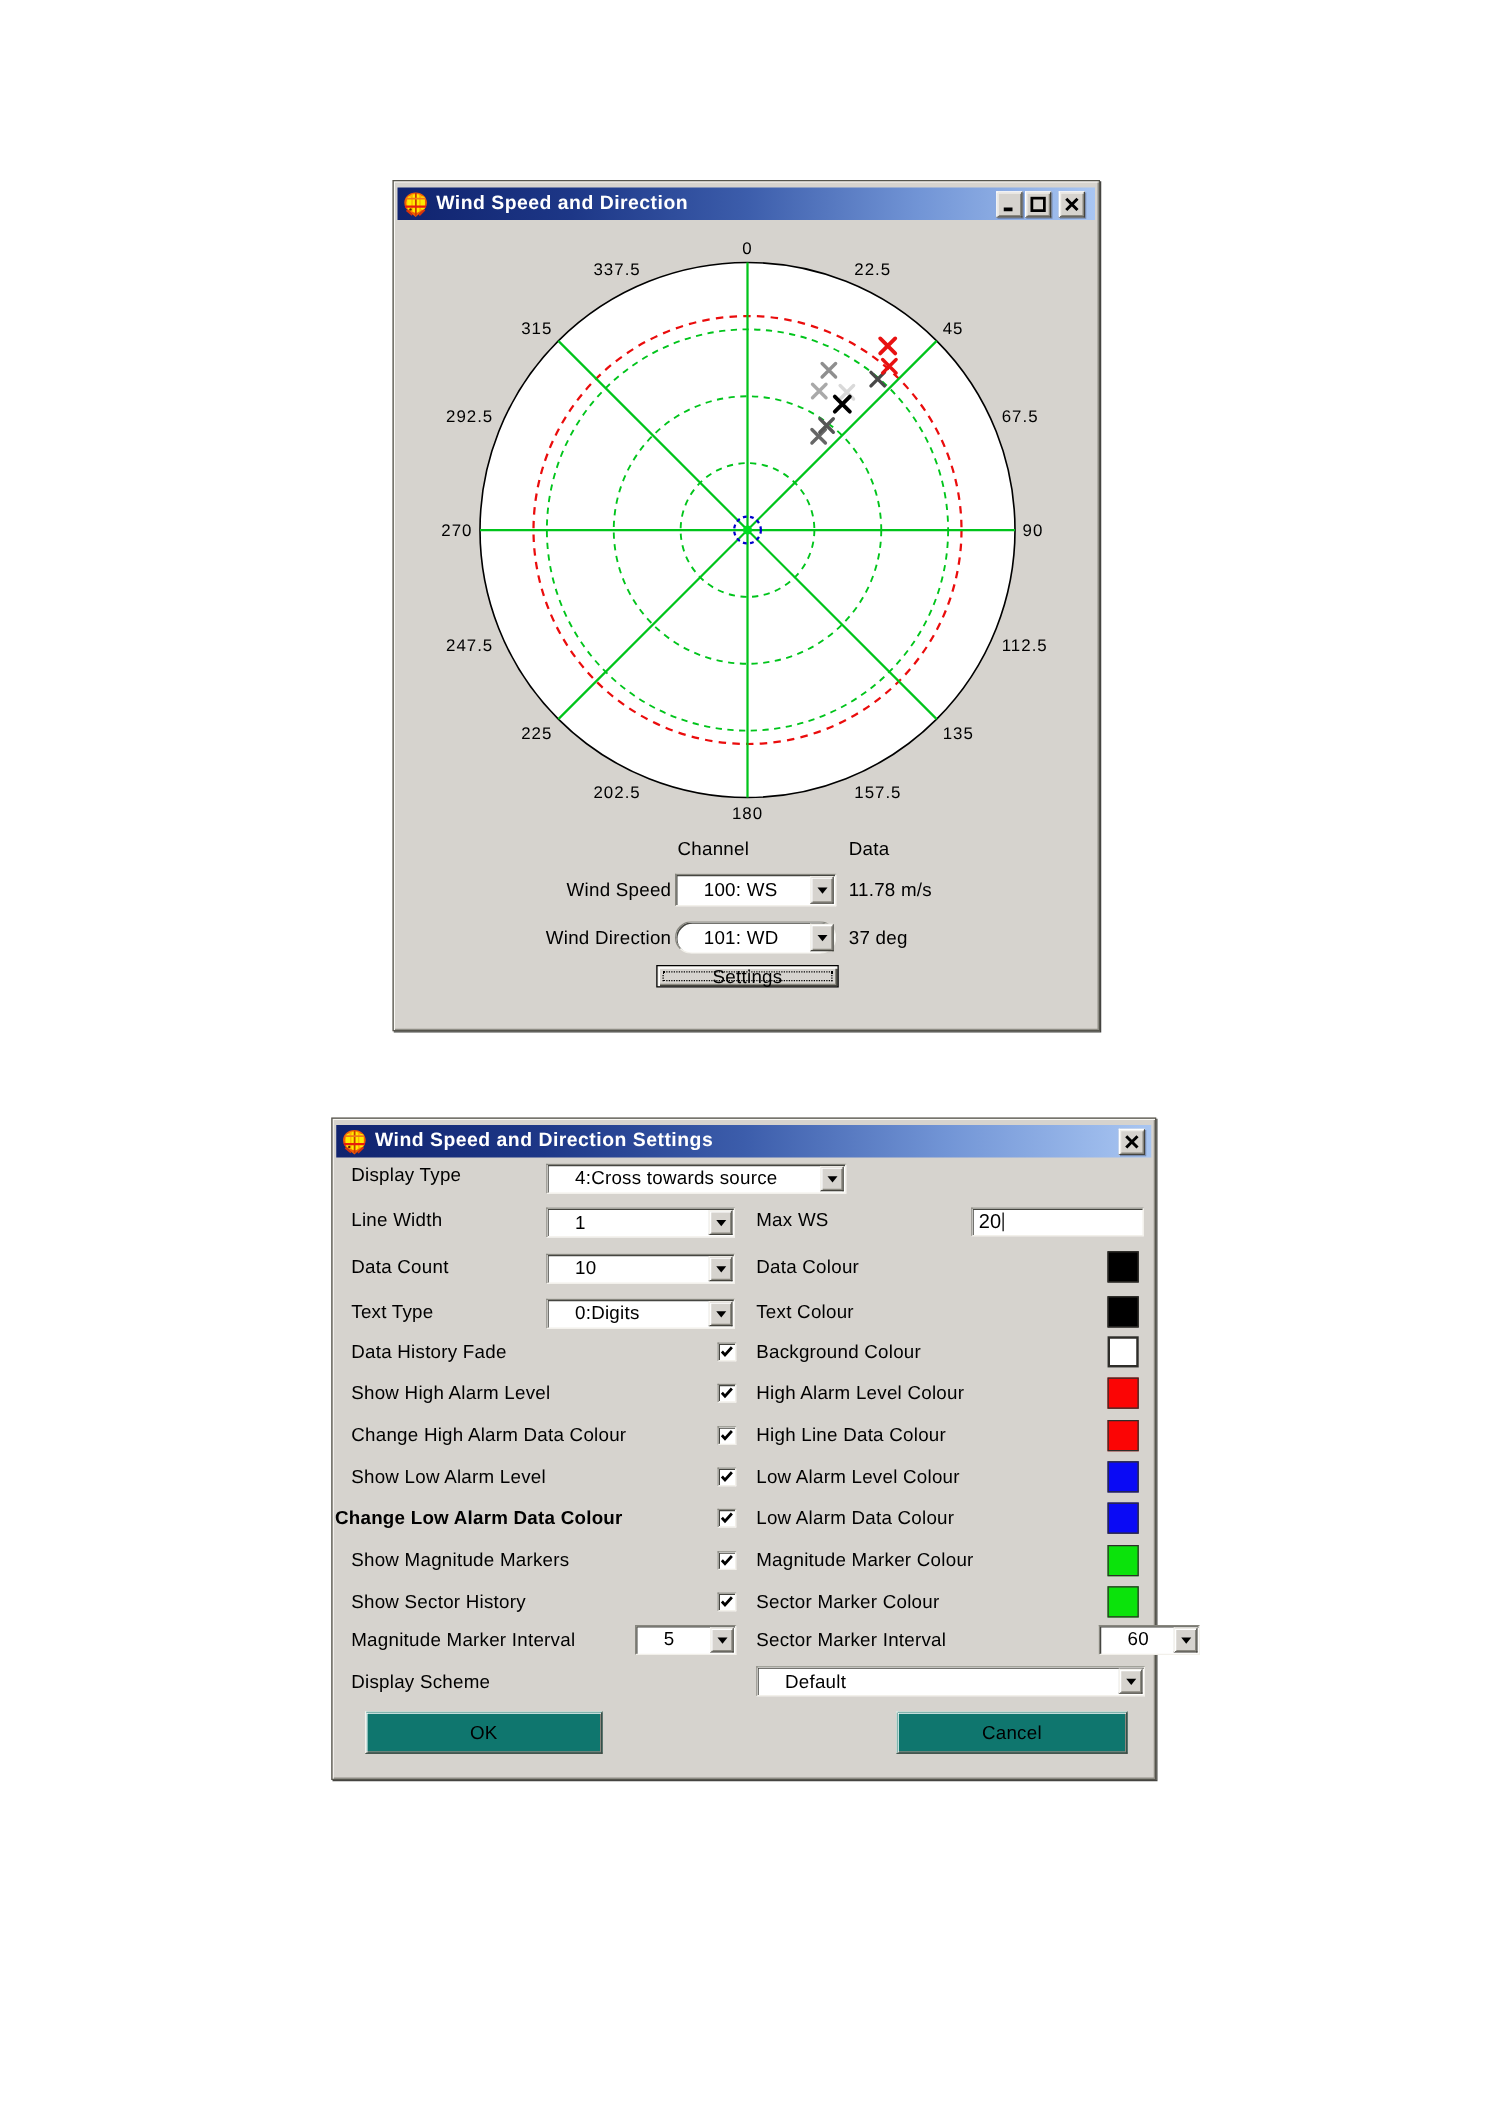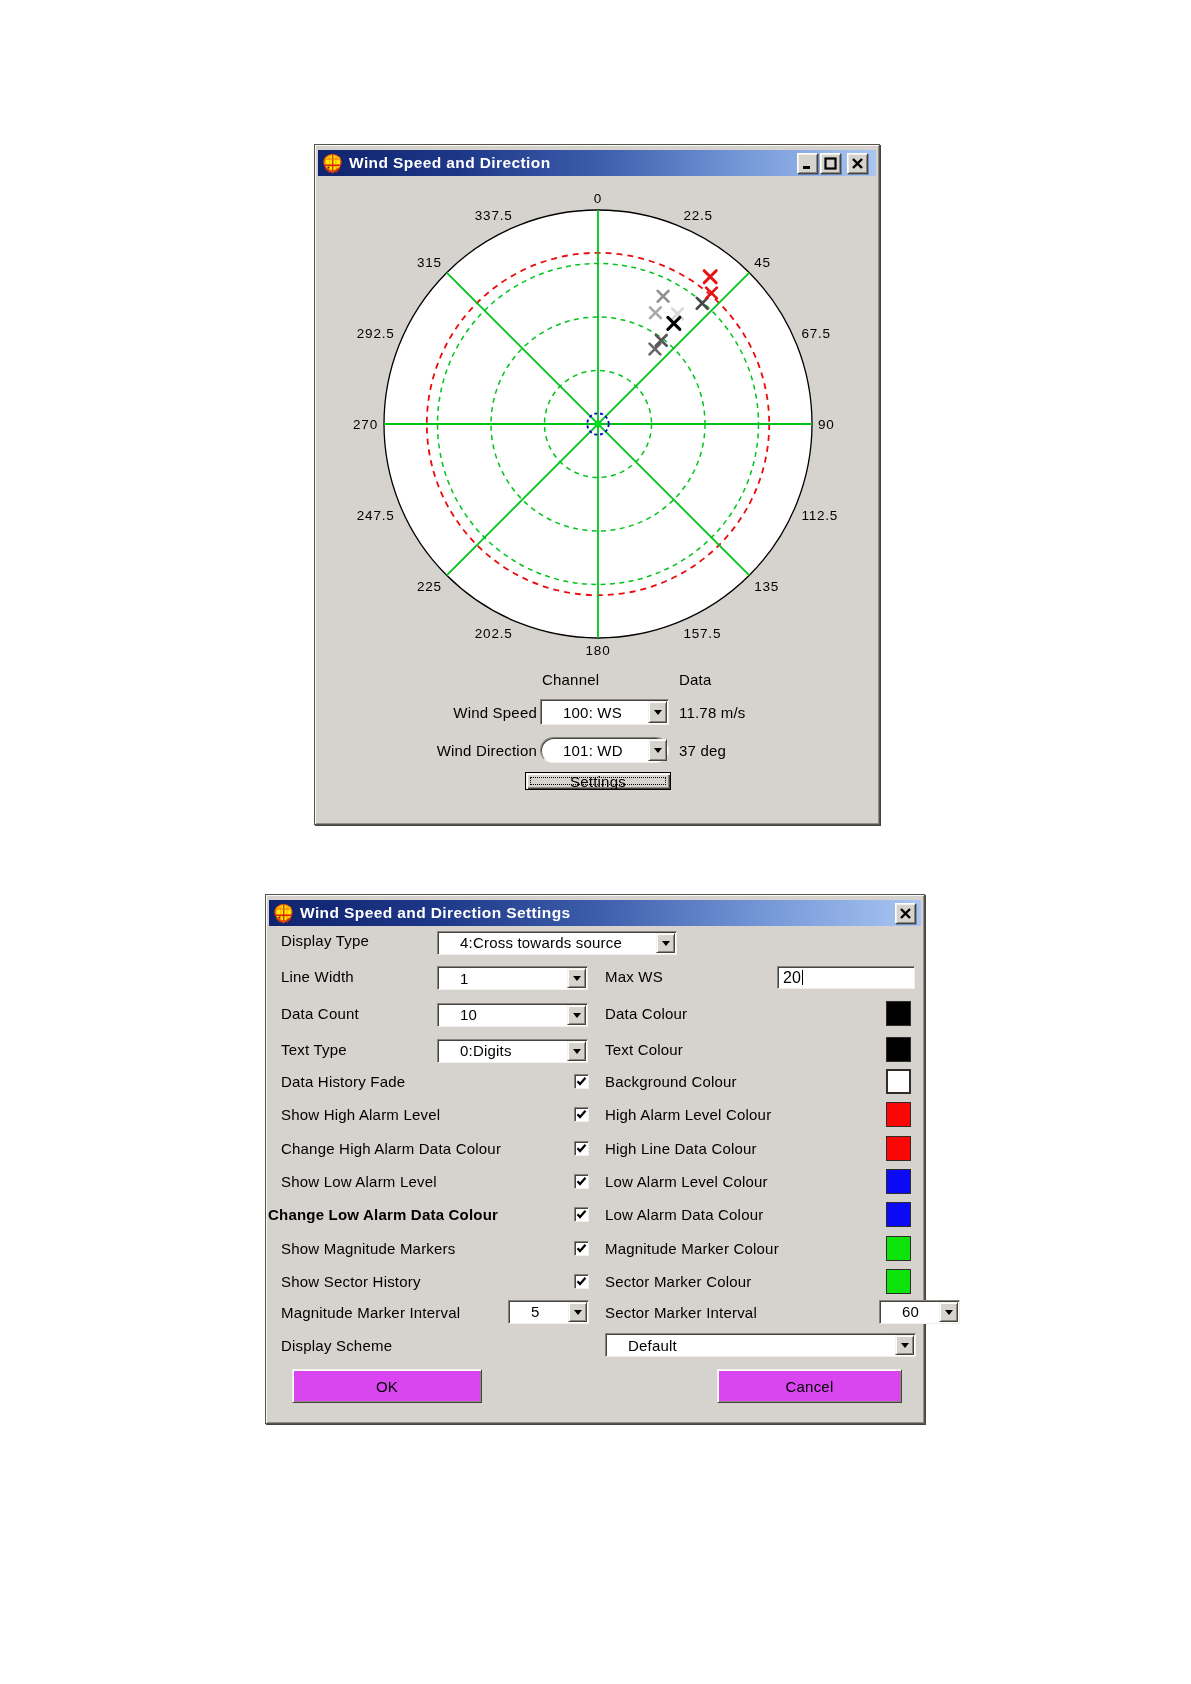--- a/index.html
+++ b/index.html
@@ -28,21 +28,21 @@
     border:1px solid; border-color:#ffffff #45443e #45443e #ffffff;
     box-shadow: inset 1px 1px 0 #f0eee9, inset -1px -1px 0 #8a887f, 1px 1px 0 rgba(40,40,60,0.35);
     display:flex; align-items:center; justify-content:center;
   }
   .cap-btn + .cap-btn { margin-left:2px; }
   .cap-btn.gap { margin-left:6px; }
   .cap-btn svg { display:block; }
 
   
   .raised {
-    background:#d946ef;
+    background:#0f766e;
     border:1px solid; border-color:#f4f2ed #45443e #45443e #f4f2ed;
     box-shadow: inset 1px 1px 0 #ffffff, inset -1px -1px 0 #8a887f;
   }
   .btn {
     position:absolute; display:flex; align-items:center; justify-content:center;
     font-size:15px; letter-spacing:0.2px; color:#000;
   }
   .btn-default {
     border:1px solid #000;
     box-shadow: inset 1px 1px 0 #f4f2ed, inset 2px 2px 0 #ffffff, inset -1px -1px 0 #45443e, inset -2px -2px 0 #8a887f;

